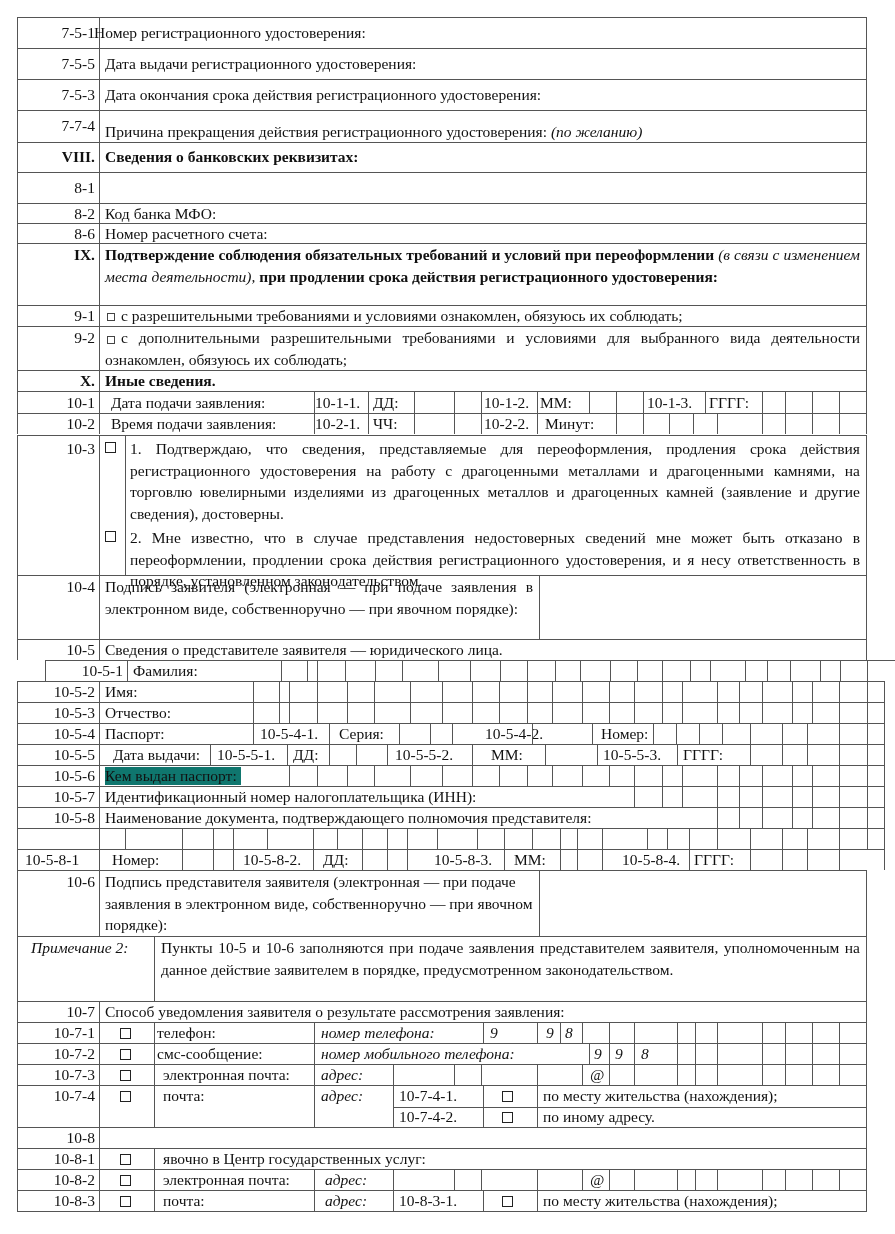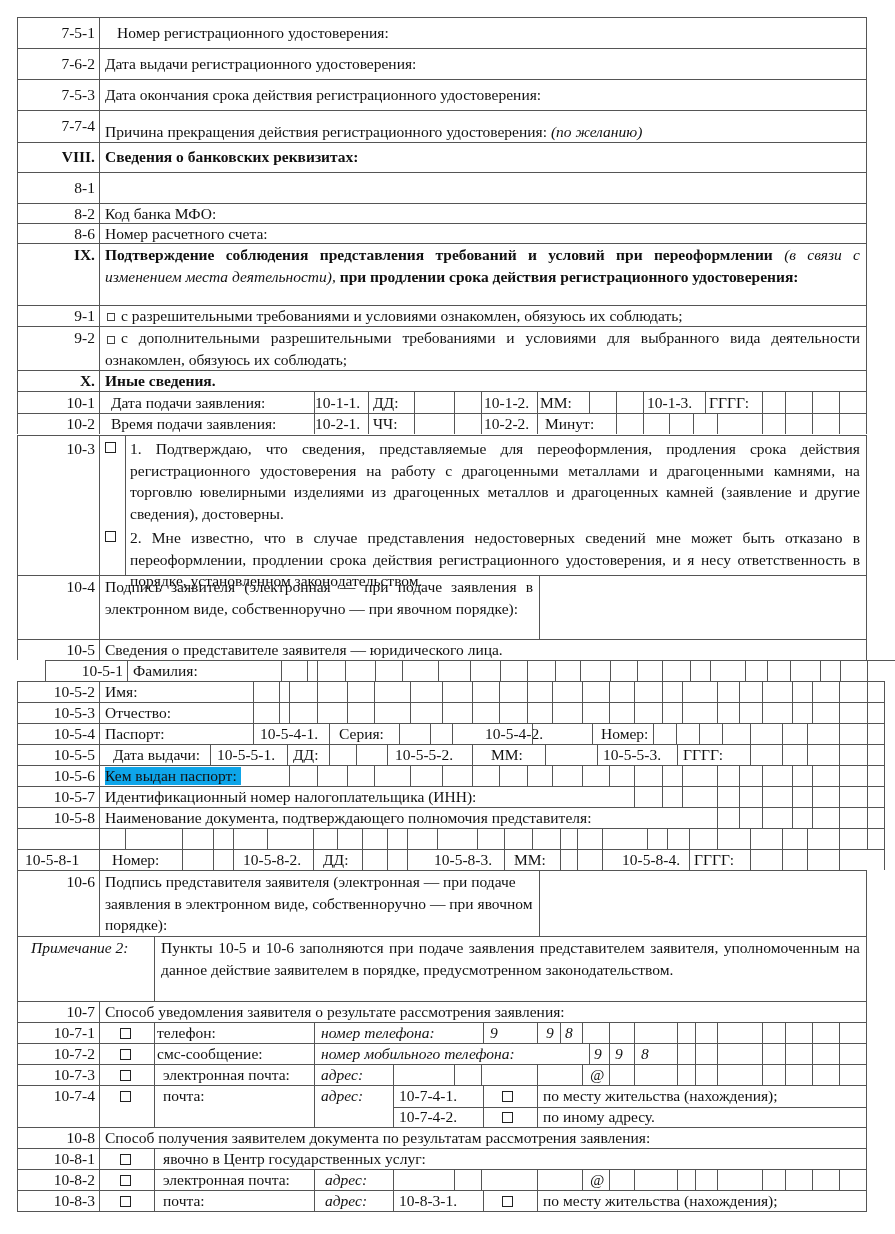--- a/index.html
+++ b/index.html
@@ -23,28 +23,28 @@
 </head>
 <body>
 
 <div class="form">
 
   <div class="row" style="top:0;height:31px;">
     <div class="outer-left"></div>
       <div class="outer-right"></div>
     <div class="vline" style="left:82px"></div>
     <span class="t num" style="top:6px">7-5-1</span>
-    <span class="t" style="left:100px;top:6px">Номер регистрационного удостоверения:</span>
+    <span class="t" style="left:77px;top:6px">Номер регистрационного удостоверения:</span>
   </div>
 
   <div class="row" style="top:31px;height:31px;">
     <div class="outer-left"></div>
       <div class="outer-right"></div>
     <div class="vline" style="left:82px"></div>
-    <span class="t num" style="top:6px">7-6-2</span>
+    <span class="t num" style="top:6px">7-5-5</span>
     <span class="t" style="left:88px;top:6px">Дата выдачи регистрационного удостоверения:</span>
   </div>
 
   <div class="row" style="top:62px;height:31px;">
     <div class="outer-left"></div>
       <div class="outer-right"></div>
     <div class="vline" style="left:82px"></div>
     <span class="t num" style="top:6px">7-5-3</span>
     <span class="t" style="left:88px;top:6px">Дата окончания срока действия регистрационного удостоверения:</span>
   </div>
@@ -84,21 +84,21 @@
     <span class="t num" style="top:1px">8-6</span>
     <span class="t" style="left:88px;top:1px">Номер расчетного счета:</span>
   </div>
 
   <div class="row" style="top:226px;height:62px;">
     <div class="outer-left"></div>
       <div class="outer-right"></div>
     <div class="vline" style="left:82px"></div>
     <span class="t num b" style="top:2px">IX.</span>
     <div class="para" style="left:88px;top:0;width:755px;">
-      <span class="b">Подтверждение соблюдения представления требований и условий при переоформлении</span> <span class="i">(в связи с изменением места деятельности),</span> <span class="b">при продлении срока действия регистрационного удостоверения:</span>
+      <span class="b">Подтверждение соблюдения обязательных требований и условий при переоформлении</span> <span class="i">(в связи с изменением места деятельности),</span> <span class="b">при продлении срока действия регистрационного удостоверения:</span>
     </div>
   </div>
   <div class="row" style="top:288px;height:21px;">
     <div class="outer-left"></div>
       <div class="outer-right"></div>
     <div class="vline" style="left:82px"></div>
     <span class="t num" style="top:1px">9-1</span>
     <span class="smallchk" style="left:90px;top:7px"></span>
     <span class="t" style="left:104px;top:1px">с разрешительными требованиями и условиями ознакомлен, обязуюсь их соблюдать;</span>
   </div>
@@ -352,21 +352,21 @@
     <div class="cell" style="left:790px"></div>
     <div class="cell" style="left:822px"></div>
     <div class="cell" style="left:850px"></div>
   </div>
 
   <div class="row grid-row2" style="top:748px;height:21px;width:868px;">
     <div class="outer-left"></div>
       <div class="outer-right"></div>
     <div class="vline" style="left:82px"></div>
     <span class="t num" style="top:1px">10-5-6</span>
-    <span class="t" style="left:88px;top:1px;background:#0ea5e9;padding-right:4px;z-index:2">Кем выдан паспорт:</span>
+    <span class="t" style="left:88px;top:1px;background:#0f766e;padding-right:4px;z-index:2">Кем выдан паспорт:</span>
   <div class="cell" style="left: 272px;"></div>
       <div class="cell" style="left: 300px;"></div>
       <div class="cell" style="left: 330px;"></div>
       <div class="cell" style="left: 357px;"></div>
       <div class="cell" style="left: 393px;"></div>
       <div class="cell" style="left: 425px;"></div>
       <div class="cell" style="left: 455px;"></div>
       <div class="cell" style="left: 482px;"></div>
       <div class="cell" style="left: 510px;"></div>
       <div class="cell" style="left: 535px;"></div>
@@ -605,21 +605,20 @@
     <span class="t" style="left:382px;top:22px">10-7-4-2.</span>
     <span class="chk" style="left:485px;top:26px"></span>
     <span class="t" style="left:526px;top:22px">по иному адресу.</span>
   </div>
 
   <div class="row" style="top:1110px;height:21px;">
     <div class="outer-left"></div>
       <div class="outer-right"></div>
     <div class="vline" style="left:82px"></div>
     <span class="t num" style="top:1px">10-8</span>
-    <span class="t" style="left:88px;top:1px">Способ получения заявителем документа по результатам рассмотрения заявления:</span>
   </div>
 
   <div class="row" style="top:1131px;height:21px;">
     <div class="outer-left"></div>
       <div class="outer-right"></div>
     <div class="vline" style="left:82px"></div>
     <div class="vline" style="left:137px"></div>
     <span class="t num" style="top:1px">10-8-1</span>
     <span class="chk" style="left:103px;top:5px"></span>
     <span class="t" style="left:146px;top:1px">явочно в Центр государственных услуг:</span>

